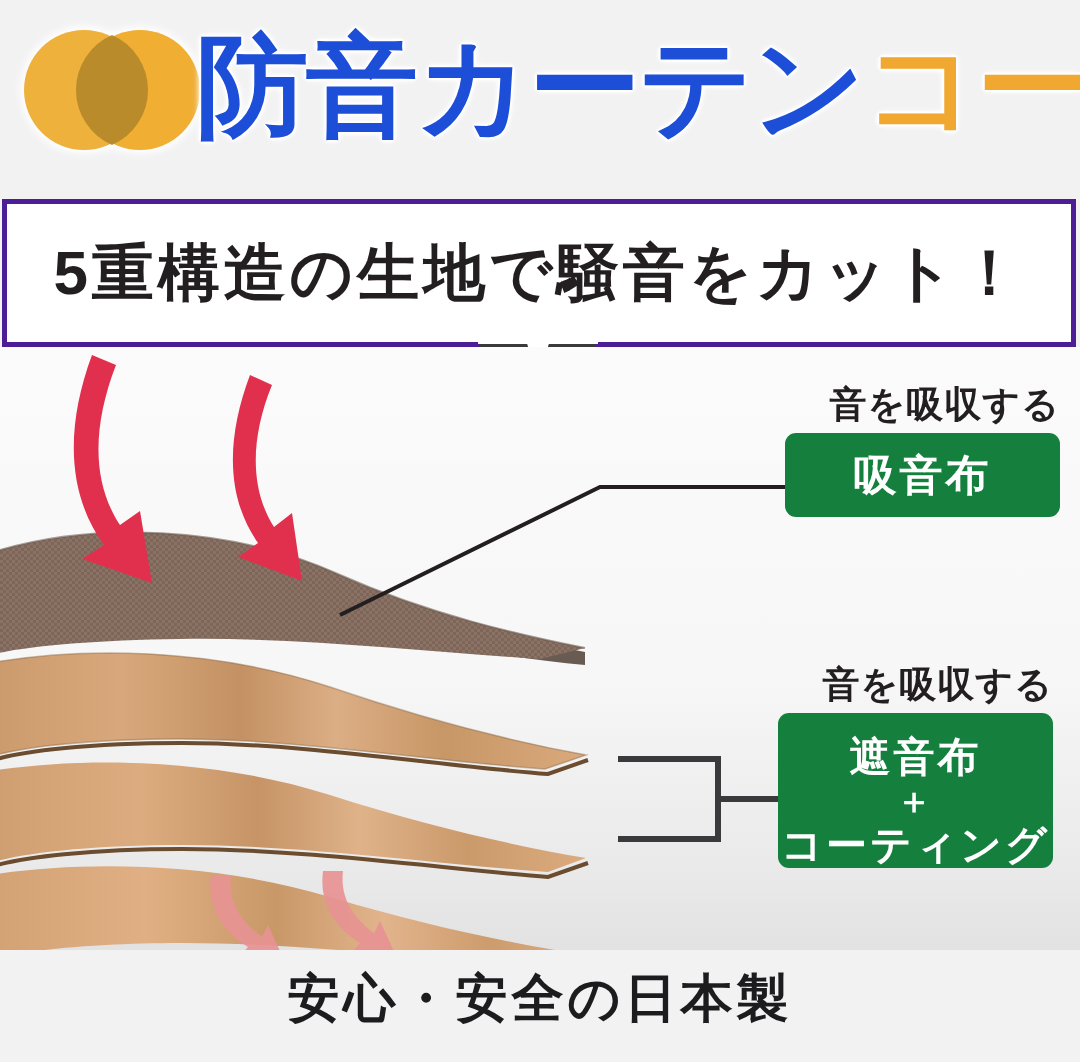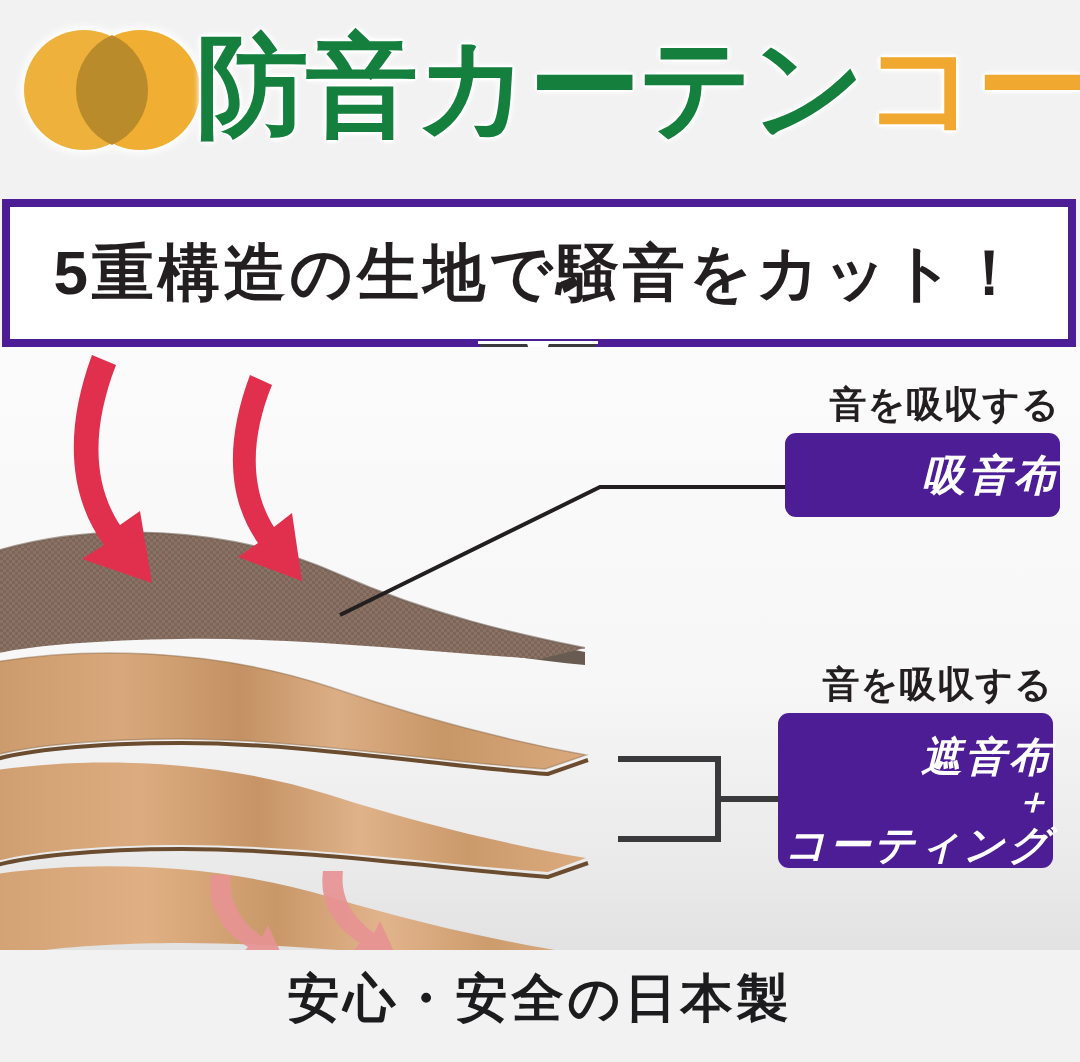--- a/index.html
+++ b/index.html
@@ -38,30 +38,30 @@
     font-size: 112px;
     line-height: 140px;
     font-weight: 900;
     color: #d99b26;
     letter-spacing: -2px;
     white-space: nowrap;
     text-shadow:
       0 0 6px #ffffff, 0 0 6px #ffffff, 0 0 10px #ffffff,
       2px 0 0 #ffffff, -2px 0 0 #ffffff, 0 2px 0 #ffffff, 0 -2px 0 #ffffff;
   }
-  #logo-text .lt-dark { color: #15803d; }
+  #logo-text .lt-dark { color: #1d4ed8; }
   #logo-text .lt-light { color: #f0a830; }
 
   
   #banner {
     position: absolute;
     left: 2px; top: 199px;
     width: 1074px; height: 148px;
     background: #ffffff;
-    border: 8px solid #4c1d95;
+    border: 5px solid #4c1d95;
     box-sizing: border-box;
     display: flex;
     align-items: center;
     justify-content: center;
   }
   #banner-text {
     font-size: 62px;
     font-weight: 700;
     color: #231f20;
     letter-spacing: 4px;
@@ -96,28 +96,27 @@
     font-size: 37px;
     font-weight: 700;
     color: #231f20;
     text-align: right;
     letter-spacing: 1px;
     white-space: nowrap;
     line-height: 1.1;
   }
   .callout-box {
     margin-top: 7px;
-    background: #4c1d95;
+    background: #15803d;
     border-radius: 11px;
     color: #ffffff;
-    text-align: right;
+    text-align: center;
     font-weight: 700;
     letter-spacing: 3px;
     box-sizing: border-box;
-    font-style: italic;
   }
   #callout-absorb { left: 785px; top: 385px; }
   #callout-absorb .callout-box {
     height: 84px;
     line-height: 84px;
     font-size: 43px;
   }
   #callout-block { left: 778px; top: 665px; }
   #callout-block .callout-box {
     height: 155px;

